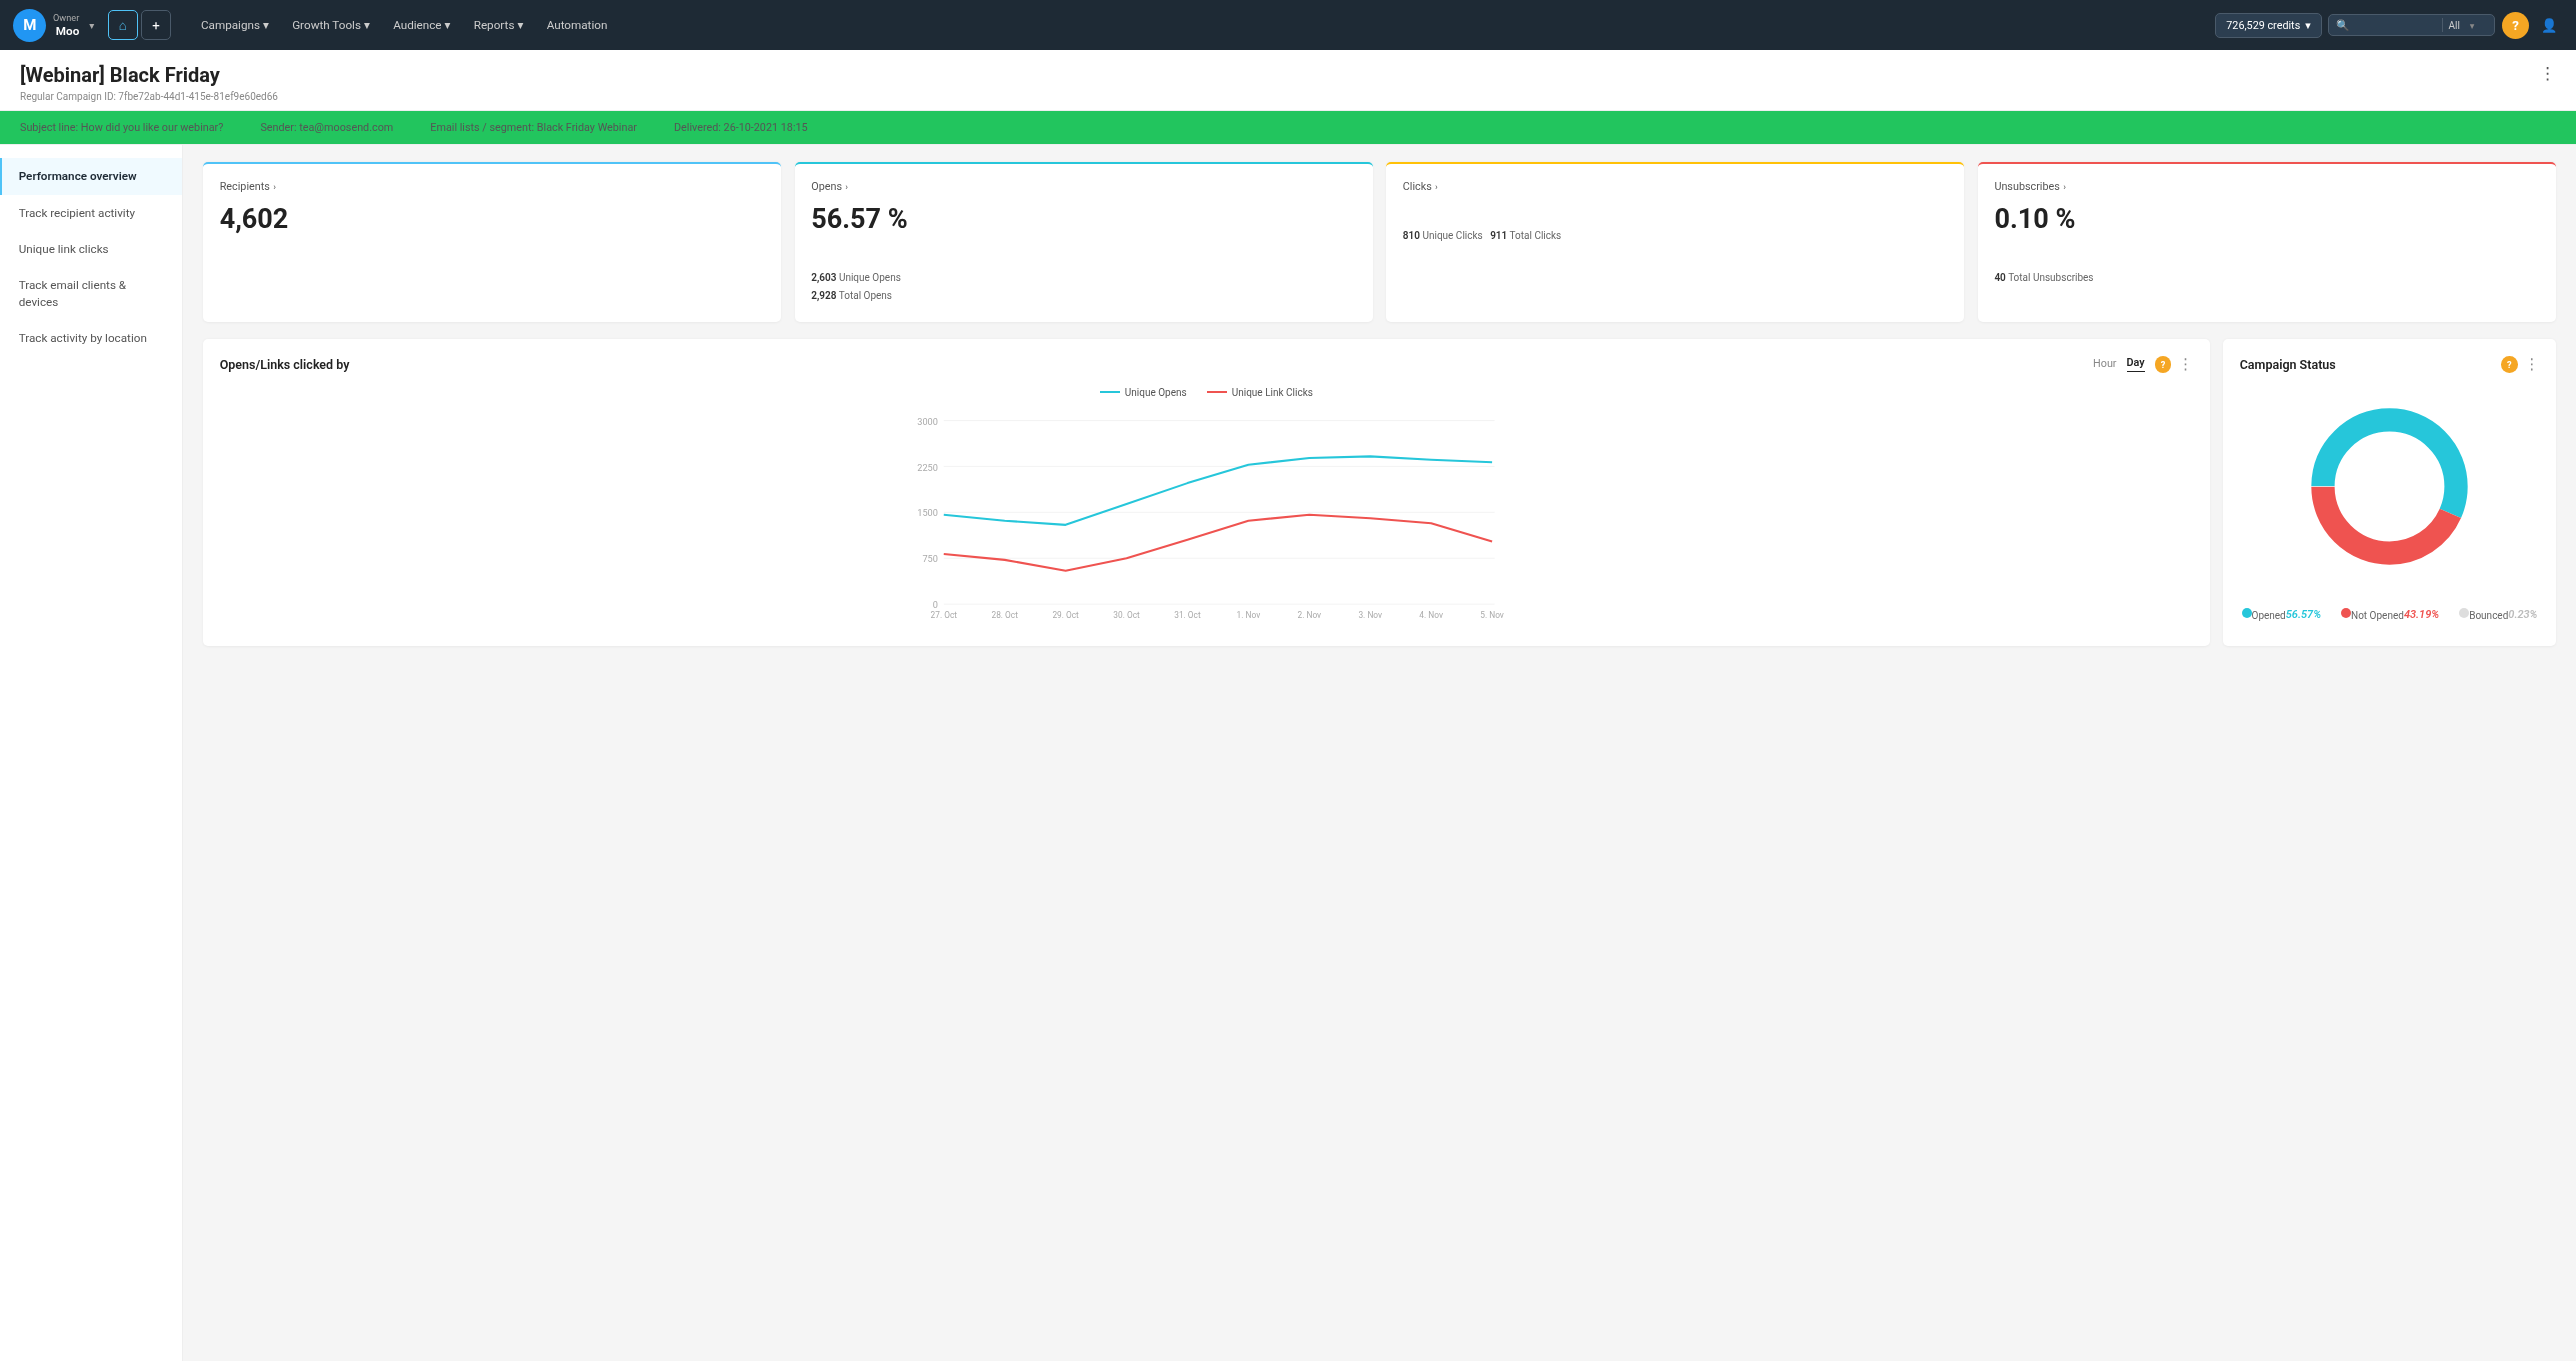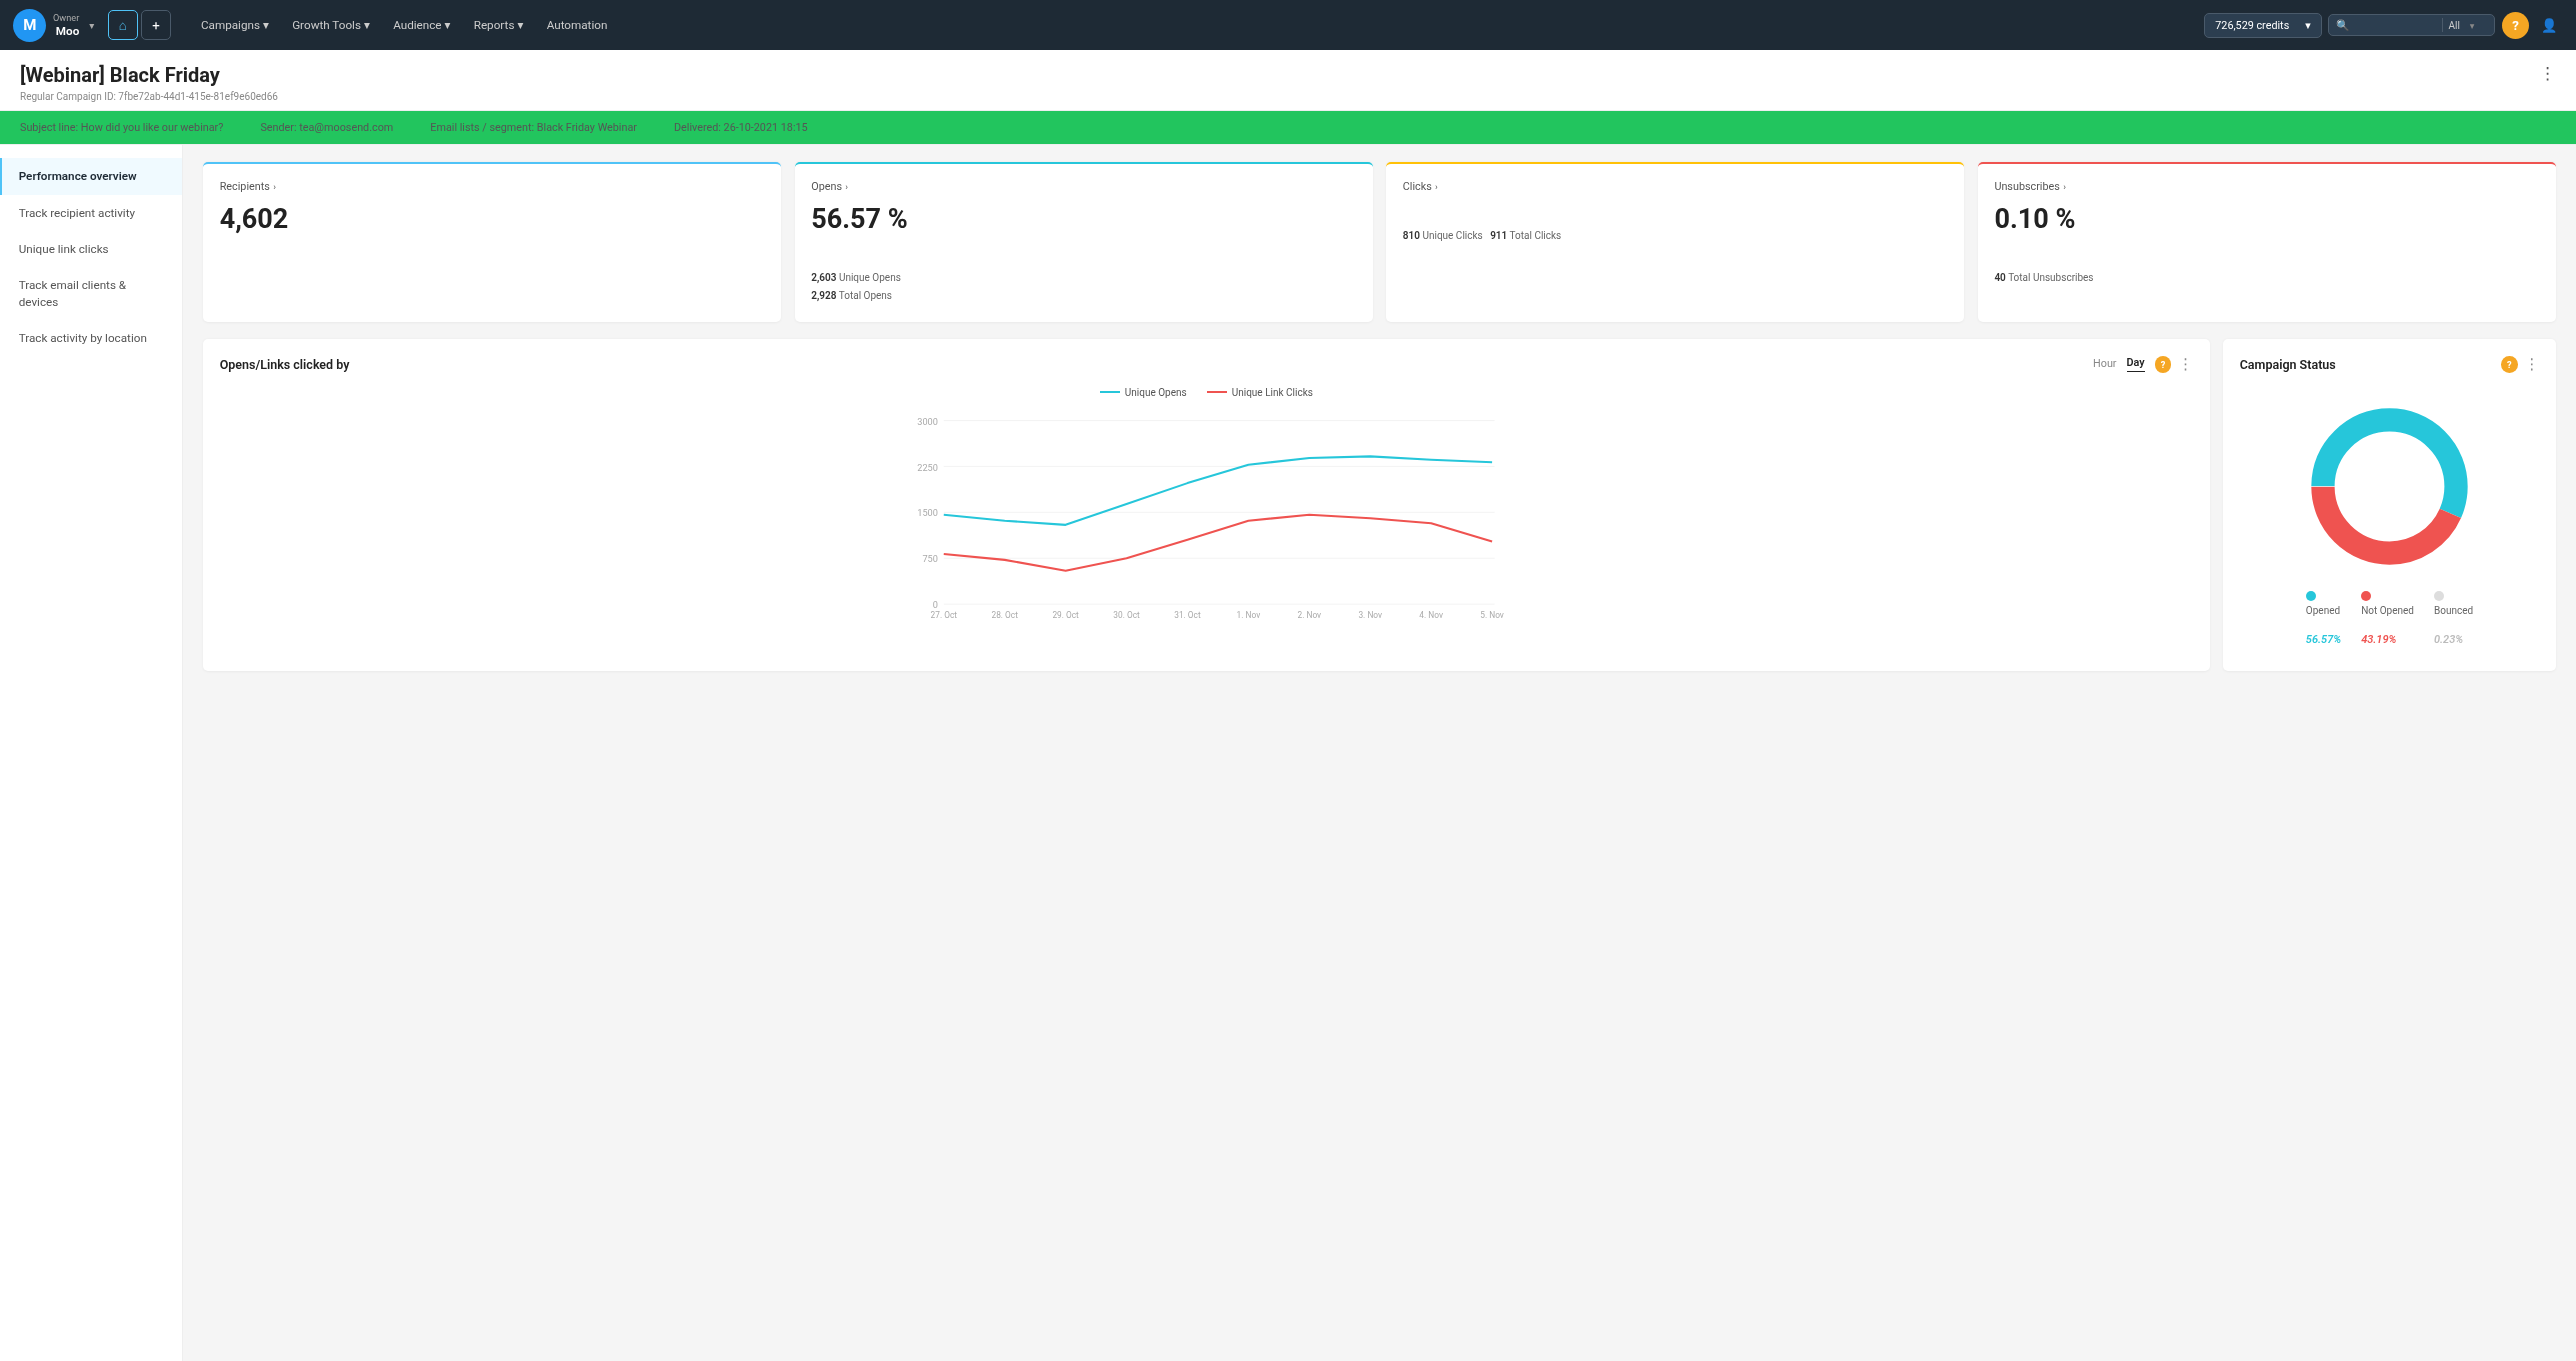--- a/index.html
+++ b/index.html
@@ -51,21 +51,21 @@
     }
     .nav-right { display: flex; align-items: center; gap: 6.7px; }
     .credits-btn {
       background: #2c3e50;
       color: white;
       border: 0.8px solid #4a5a6a;
       border-radius: 5px;
       padding: 5px 10px;
       cursor: pointer;
       font-size: 10.8px;
-      display: flex; align-items: center; gap: 16px;
+      display: flex; align-items: center; gap: 5px;
     }
     .search-box {
       background: #2c3e50;
       border: 0.8px solid #4a5a6a;
       border-radius: 5px;
       display: flex; align-items: center;
       padding: 3.3px 6.7px;
       gap: 5px;
       width: 167px;
     }
@@ -234,22 +234,21 @@
       align-items: center;
       padding: 8.3px 0;
     }
     .donut-legend {
       display: flex;
       gap: 20px;
       margin-top: 13.3px;
     }
     .donut-legend-item {
       display: flex;
-      flex-direction: column;
-      align-items: flex-start;
+      align-items: flex-end;
       font-size: 10px;
     }
     .donut-legend-dot {
       width: 10px; height: 10px;
       border-radius: 50%;
       margin-bottom: 3.3px;
     }
     .donut-legend-label { color: #666; }
     .donut-legend-pct { font-size: 11px; font-weight: 600; margin-top: 17px; font-style: italic; }
     .pct-teal { color: #26c6da; }

